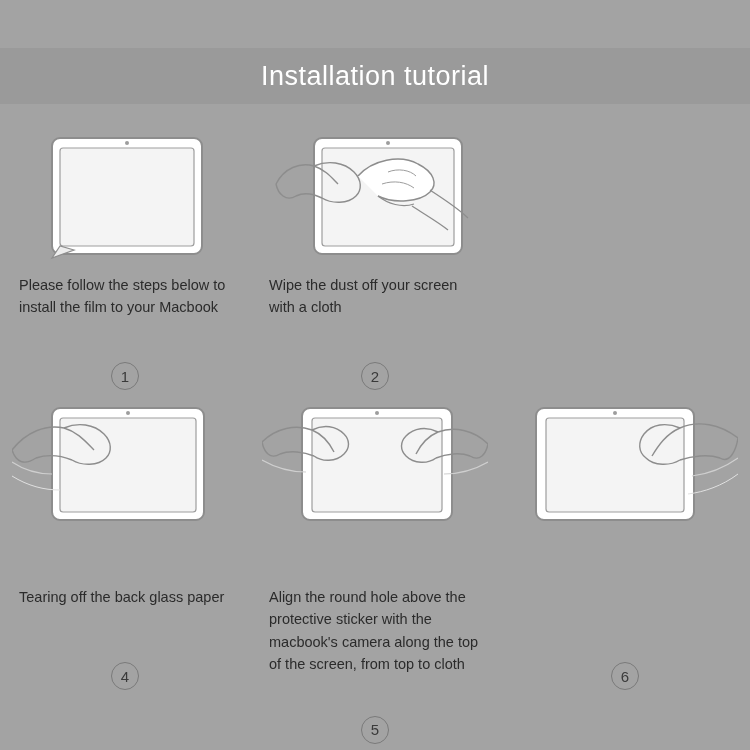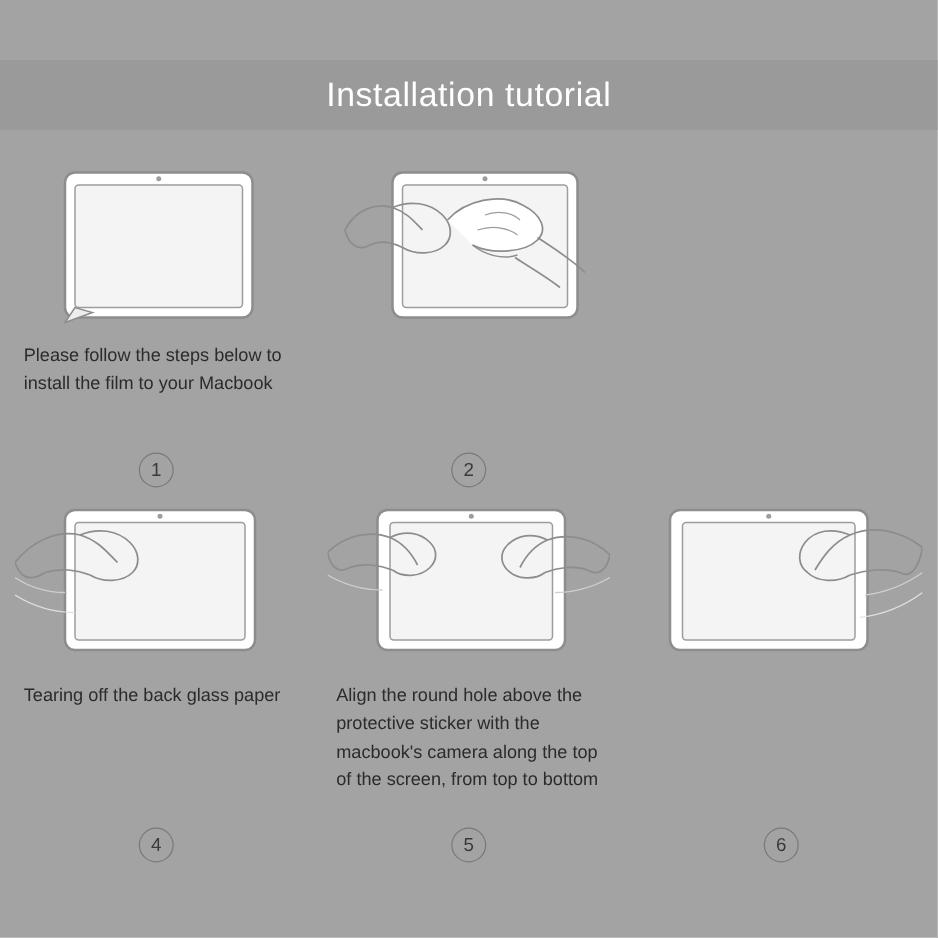--- a/index.html
+++ b/index.html
@@ -48,21 +48,21 @@
   }
   .cell {
     width: 250px;
     box-sizing: border-box;
     padding: 0 12px;
     display: flex;
     flex-direction: column;
     align-items: center;
   }
   .row1 .cell { height: 272px; }
-  .row2 .cell { height: 300px; }
+  .row2 .cell { height: 300px; gap: 40px; }
   .art {
     width: 226px;
     height: 128px;
     position: relative;
     margin-top: 4px;
   }
   .caption {
     width: 212px;
     font-size: 14.5px;
     line-height: 1.55;
@@ -131,20 +131,21 @@
             <path d="M60 66 C52 62 42 60 34 64" fill="none" stroke="#8d8d8d" stroke-width="1.4"></path>
             <path d="M14 52 C16 62 24 70 34 64" fill="none" stroke="#8d8d8d" stroke-width="1.4"></path>
             <path d="M96 44 C110 28 138 22 156 32 C172 40 176 52 168 60 C158 70 132 72 116 64" fill="#ffffff" stroke="#8d8d8d" stroke-width="1.4"></path>
             <path d="M116 64 C126 72 140 76 152 72" fill="none" stroke="#8d8d8d" stroke-width="1.2"></path>
             <path d="M126 40 C136 36 148 38 154 44" fill="none" stroke="#9d9d9d" stroke-width="1"></path>
             <path d="M120 52 C132 48 144 50 152 56" fill="none" stroke="#9d9d9d" stroke-width="1"></path>
             <path d="M168 58 C180 66 196 76 206 86" fill="none" stroke="#8d8d8d" stroke-width="1.3"></path>
             <path d="M150 74 C162 82 176 90 186 98" fill="none" stroke="#8d8d8d" stroke-width="1.3"></path>
           </svg>
         </div>
+        <div class="caption">Wipe the dust off your screen with a cloth</div>
         <div class="num-wrap">
           <div class="num">2</div>
         </div>
       </div>
 
 
     </div>
 
     <div class="row2" style="display:flex;width:750px;">
 
@@ -179,21 +180,21 @@
             <path d="M52 52 C42 48 28 46 18 50" fill="none" stroke="#8d8d8d" stroke-width="1.4"></path>
             <path d="M0 38 C2 48 8 56 18 50" fill="none" stroke="#8d8d8d" stroke-width="1.4"></path>
             <path d="M0 56 C14 64 30 68 44 68" fill="none" stroke="#cfcfcf" stroke-width="1.1"></path>
             <path d="M226 40 C212 26 192 22 176 28 C164 33 158 42 154 50" fill="none" stroke="#8d8d8d" stroke-width="1.4"></path>
             <path d="M176 28 C164 22 152 24 144 32 C138 38 138 46 144 52 C152 60 166 60 174 54" fill="none" stroke="#8d8d8d" stroke-width="1.4"></path>
             <path d="M174 54 C184 50 198 48 208 52" fill="none" stroke="#8d8d8d" stroke-width="1.4"></path>
             <path d="M226 40 C224 50 218 58 208 52" fill="none" stroke="#8d8d8d" stroke-width="1.4"></path>
             <path d="M226 58 C212 66 196 70 182 70" fill="none" stroke="#cfcfcf" stroke-width="1.1"></path>
           </svg>
         </div>
-        <div class="caption">Align the round hole above the protective sticker with the macbook's camera along the top of the screen, from top to bottom</div>
+        <div class="caption">Align the round hole above the protective sticker with the macbook's camera along the top of the screen, from top to cloth</div>
         <div class="num-wrap">
           <div class="num">5</div>
         </div>
       </div>
 
       <div class="cell">
         <div class="art">
           <svg viewBox="0 0 226 128" width="226" height="128">
             <rect x="24" y="4" width="158" height="112" rx="8" ry="8" fill="#ffffff" stroke="#8d8d8d" stroke-width="2"></rect>
             <rect x="34" y="14" width="138" height="94" rx="3" ry="3" fill="#f4f4f4" stroke="#9d9d9d" stroke-width="1.2"></rect>

